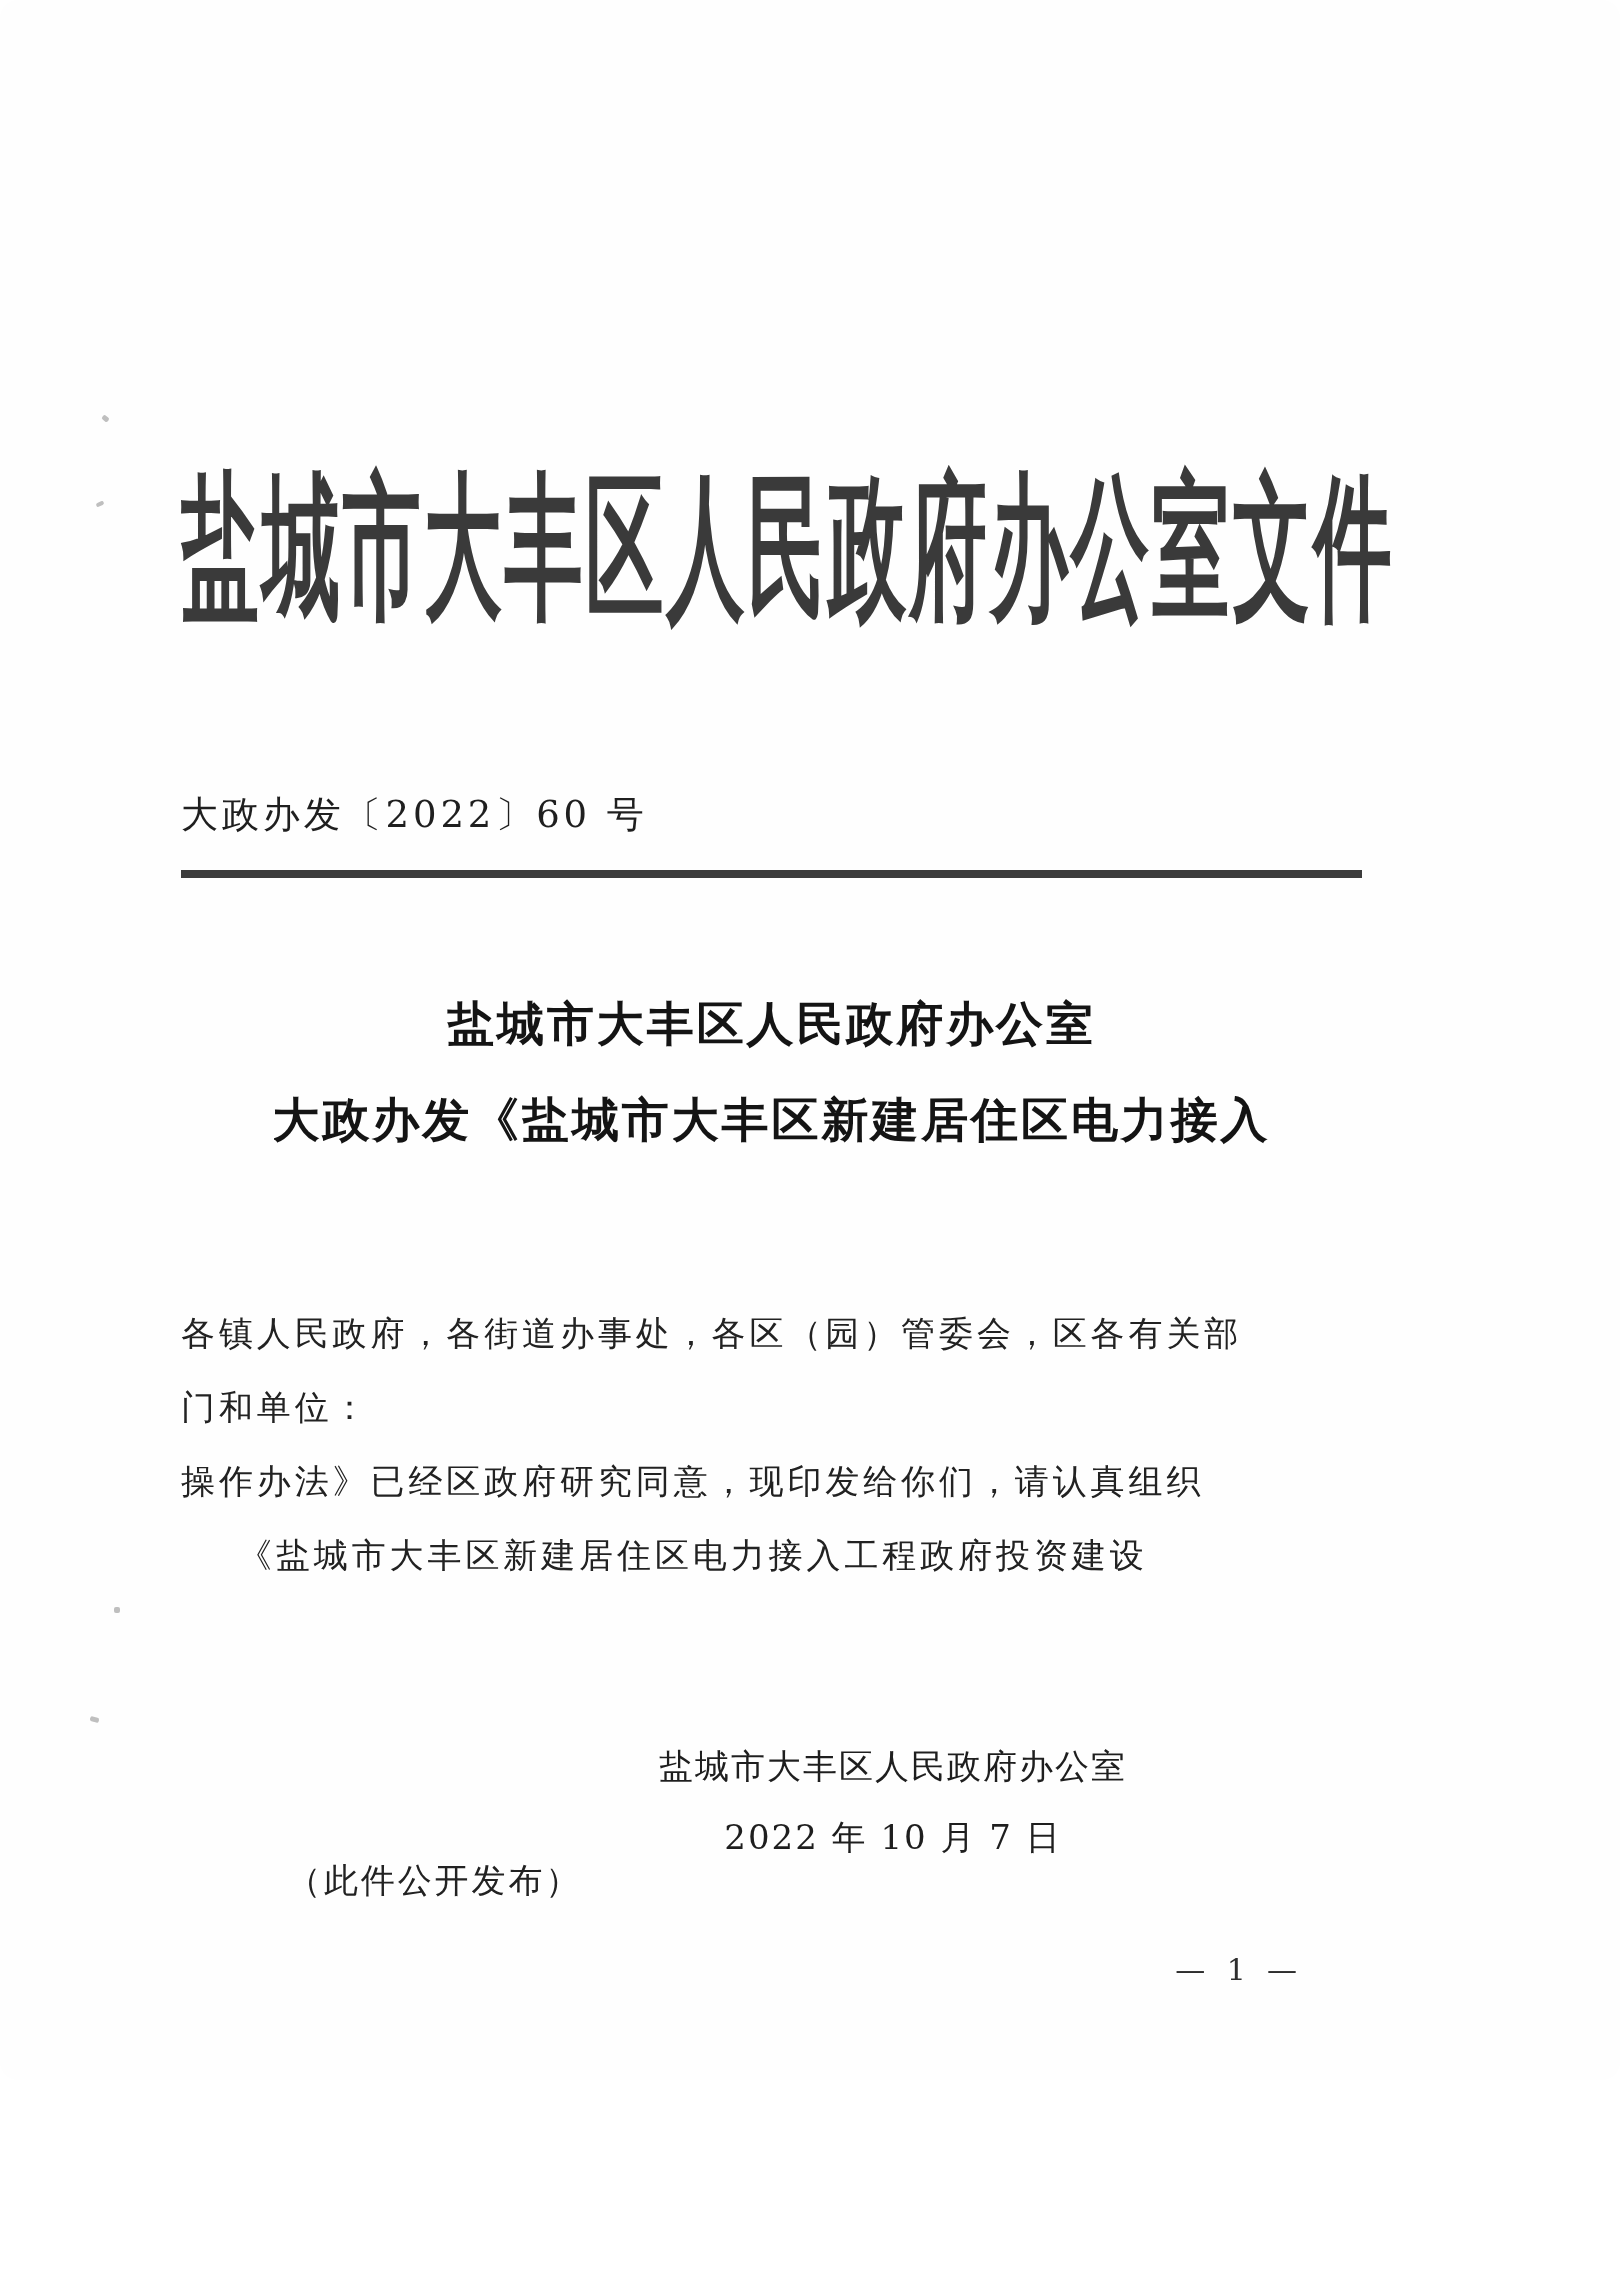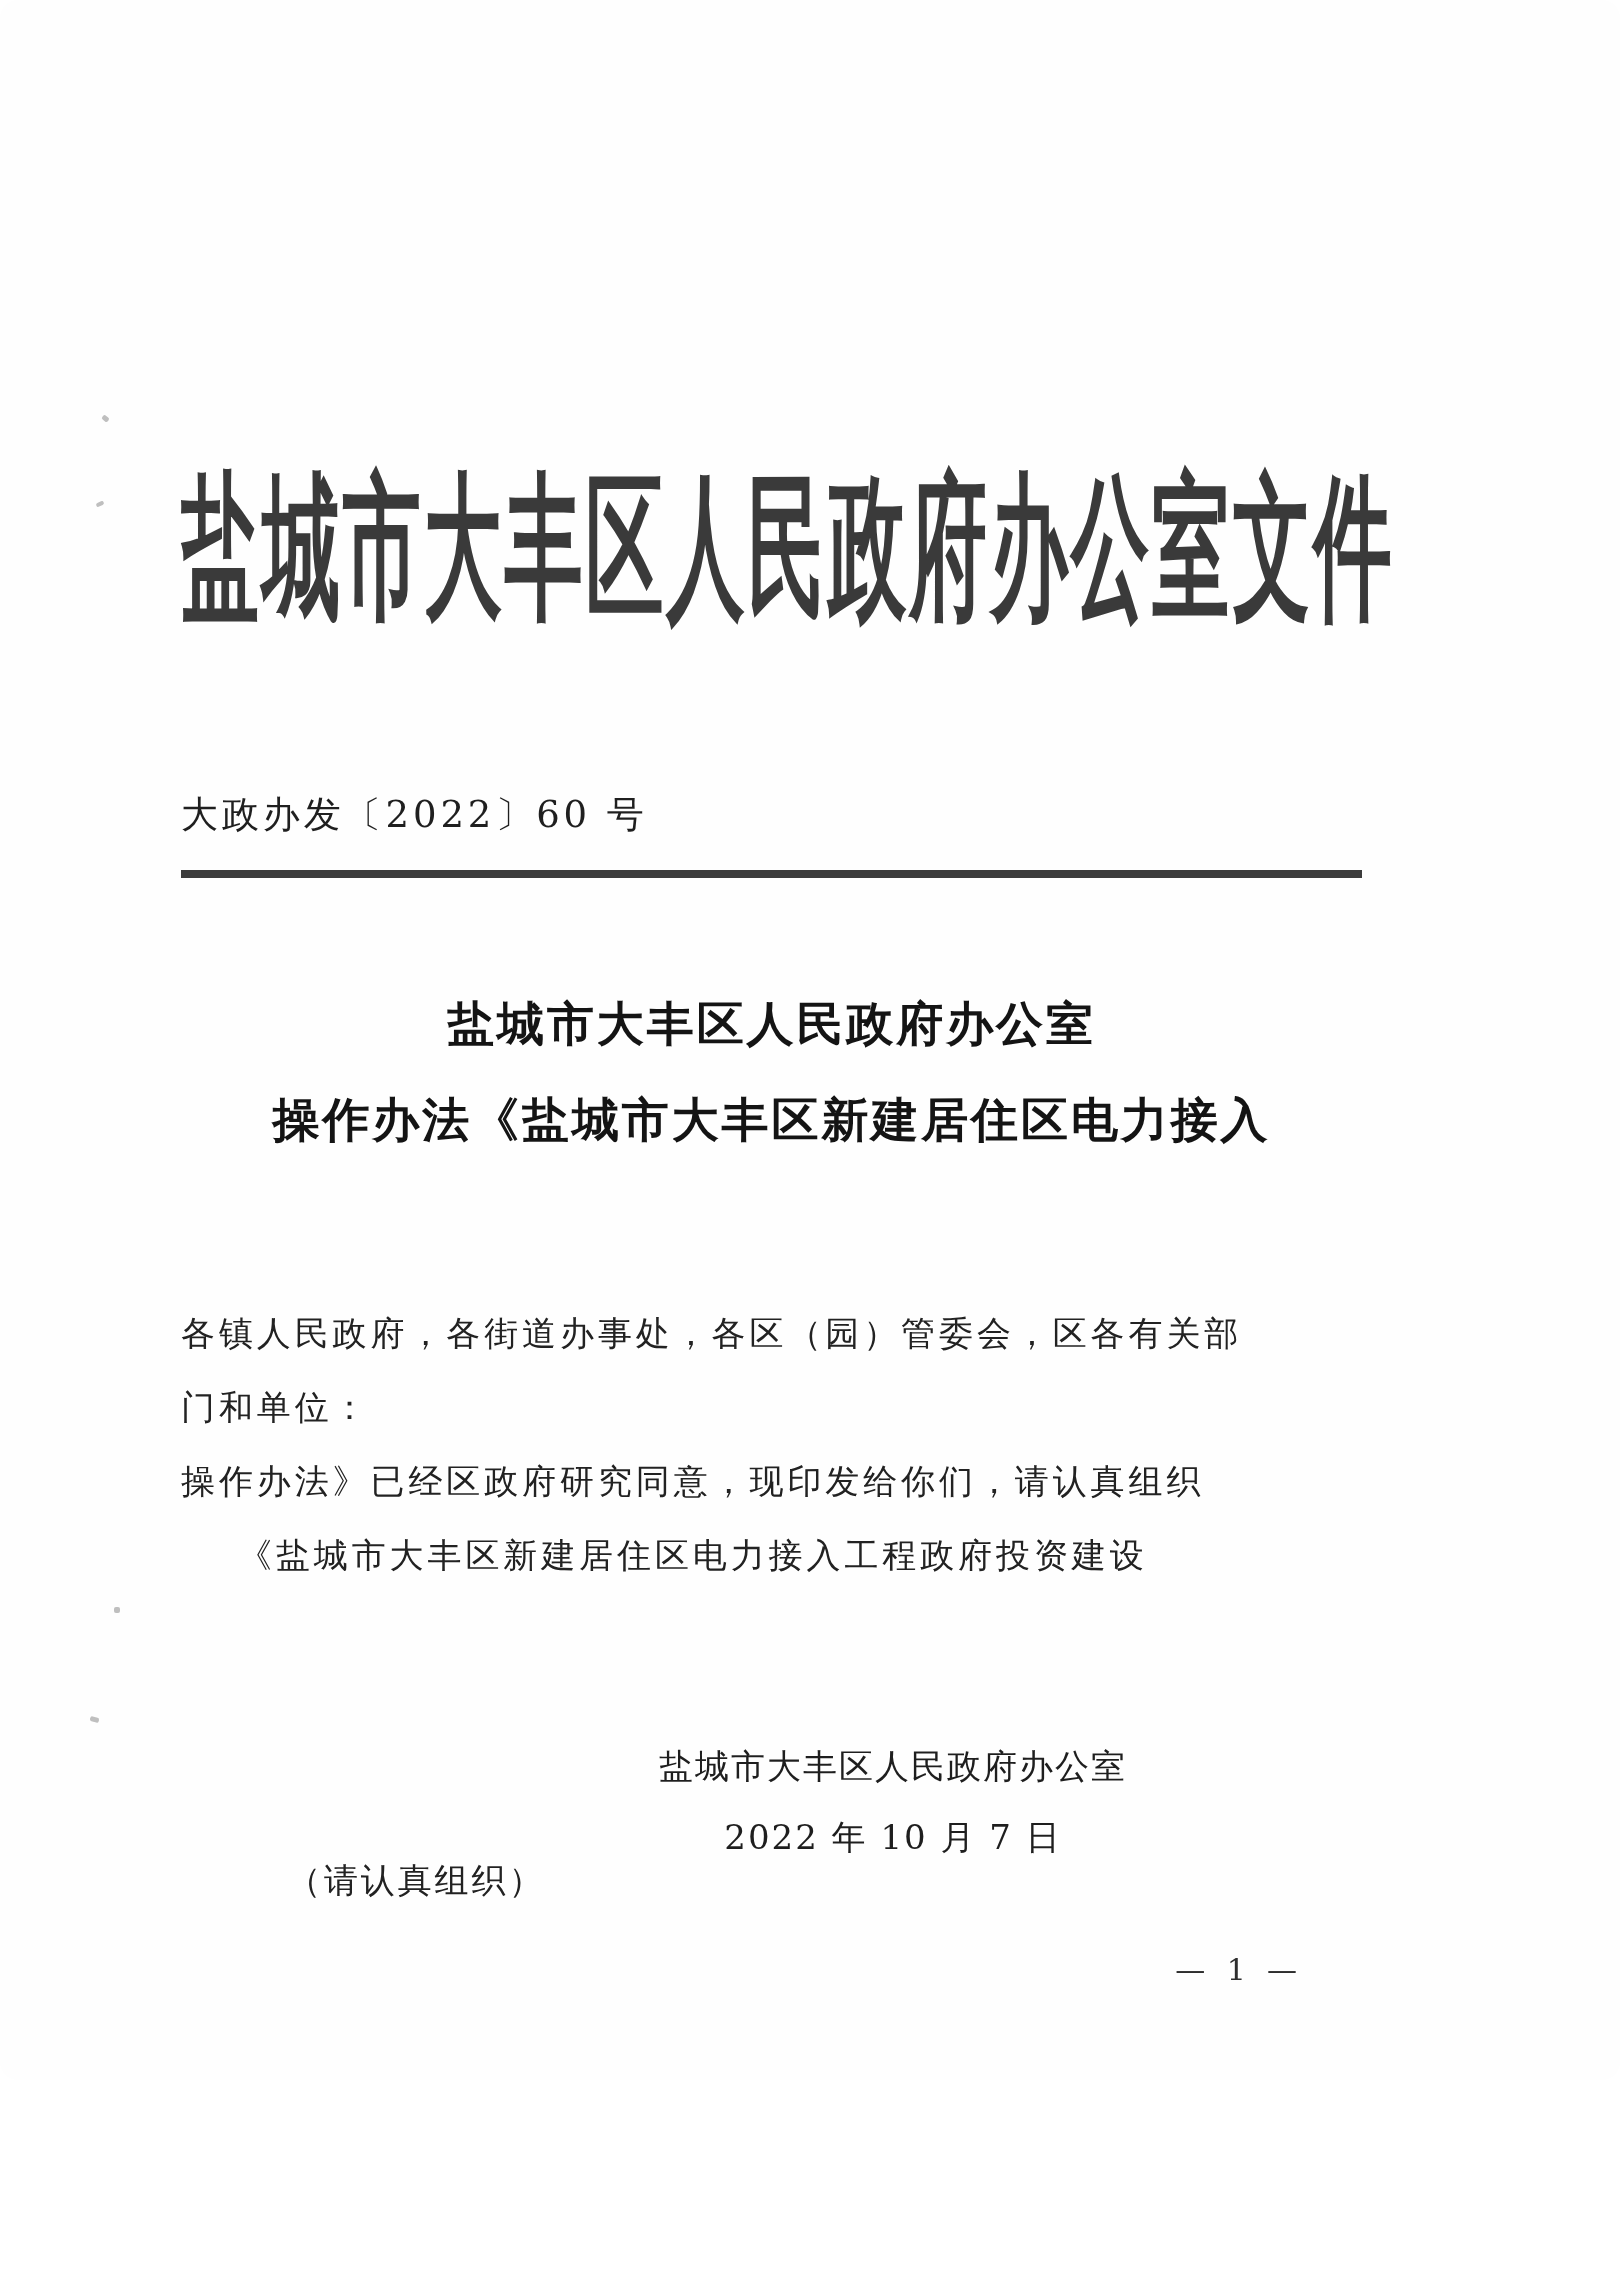--- a/index.html
+++ b/index.html
@@ -122,33 +122,33 @@
   <div class="speck speck4"></div>
 
   <div class="content-col masthead">盐城市大丰区人民政府办公室文件</div>
 
   <div class="content-col doc-number">大政办发〔2022〕60 号</div>
 
   <div class="content-col rule"></div>
 
   <div class="content-col title-block">
     <div class="title-line">盐城市大丰区人民政府办公室</div>
-    <div class="title-line">操作办法《盐城市大丰区新建居住区电力接入</div>
+    <div class="title-line">大政办发《盐城市大丰区新建居住区电力接入</div>
   </div>
 
   <div class="content-col body-block">
     <div class="body-line">各镇人民政府，各街道办事处，各区（园）管委会，区各有关部</div>
     <div class="body-line">门和单位：</div>
     <div class="body-line">操作办法》已经区政府研究同意，现印发给你们，请认真组织</div>
     <div class="body-line indent-first">《盐城市大丰区新建居住区电力接入工程政府投资建设</div>
   </div>
 
   <div class="signature-block">
     <div>盐城市大丰区人民政府办公室</div>
     <div>2022 年 10 月 7 日</div>
   </div>
 
-  <div class="publish-note">（请认真组织）</div>
+  <div class="publish-note">（此件公开发布）</div>
 
   <div class="page-number">— 1 —</div>
 
 </div>
 
 
 </body></html>

